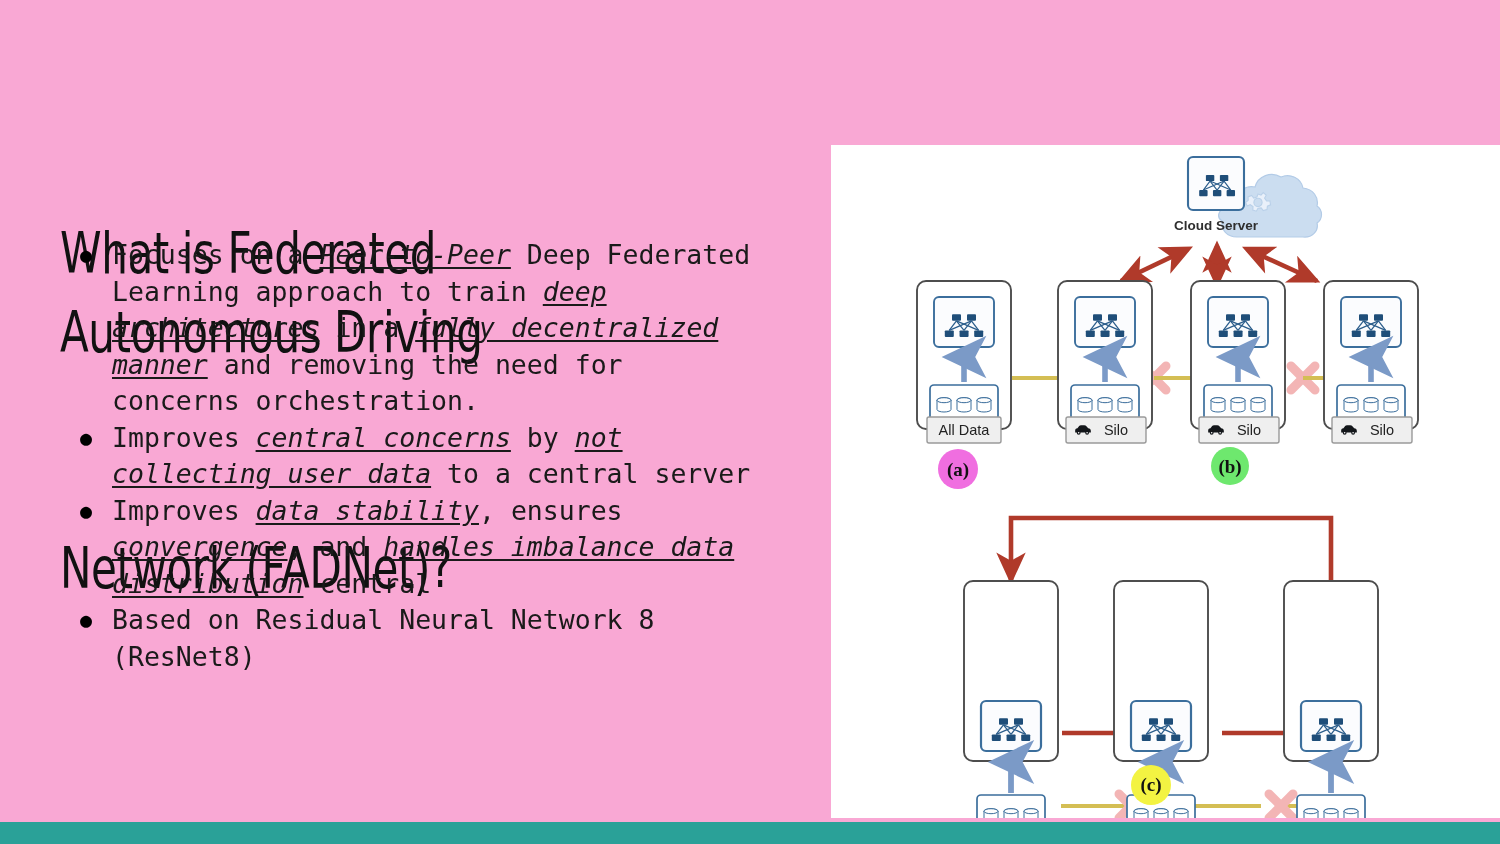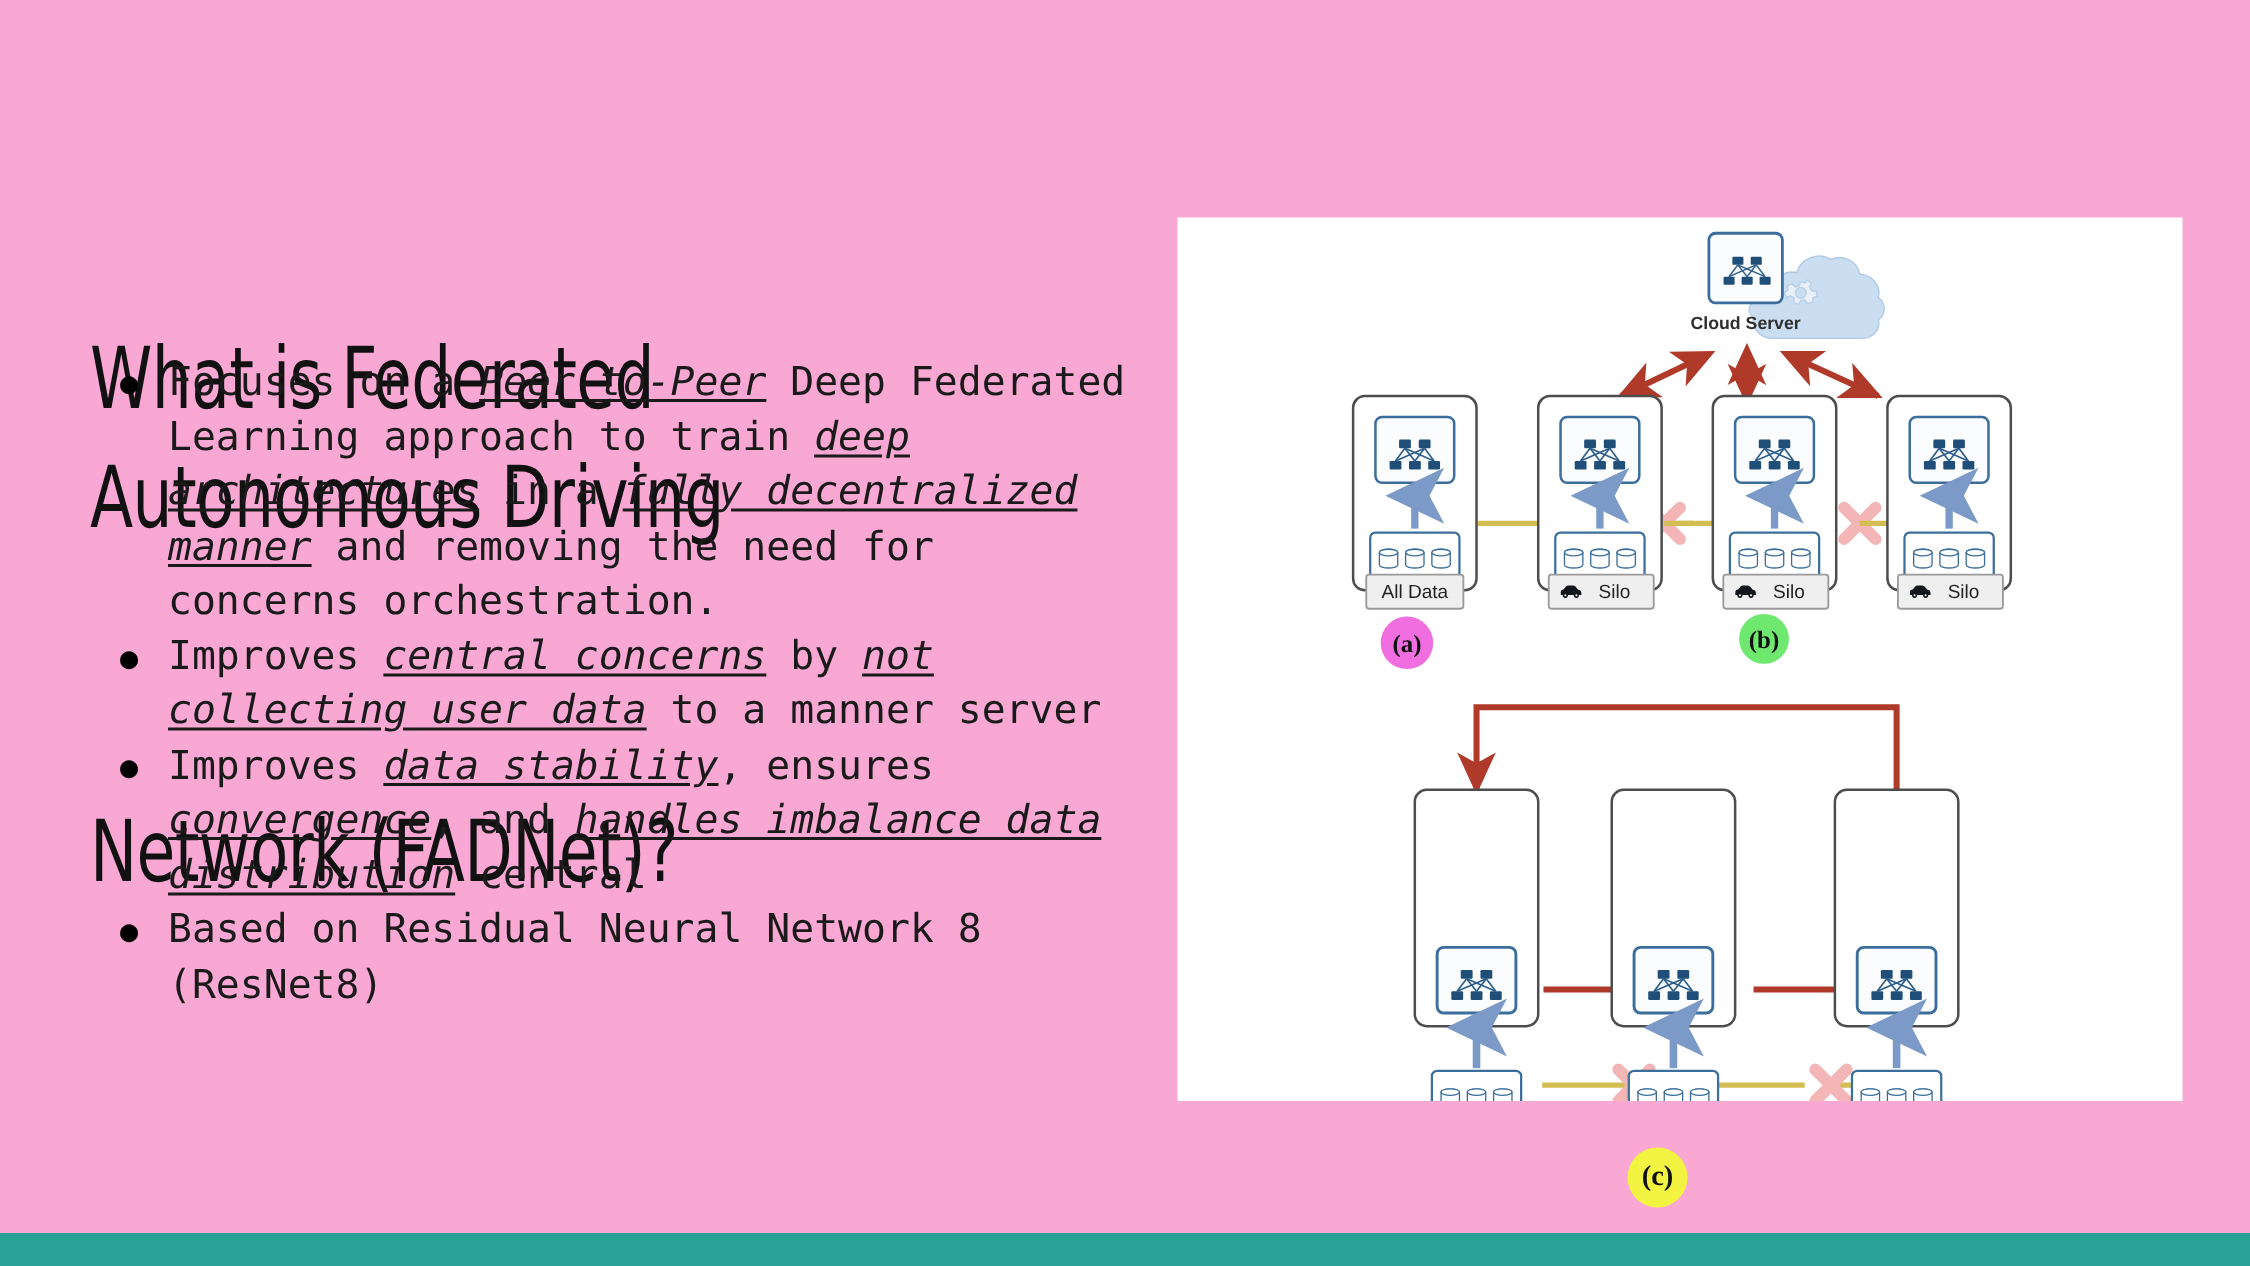--- a/index.html
+++ b/index.html
@@ -54,21 +54,21 @@
   }
   .bullet-text{flex:1 1 auto;}
   .em{
     font-weight:normal;font-style:italic;
     text-decoration:underline;
     text-underline-offset:3px;
   }
 
   
   .figure-panel{
-    position:absolute;left:785px;top:145px;width:670px;height:589px;
+    position:absolute;left:831px;top:145px;width:670px;height:673px;
     background:#FFFFFF;
   }
   .fig{position:absolute;inset:0;}
   .fig svg{display:block;width:100%;height:100%;}
 
   
 </style>
 </head>
 <body style="background: rgb(253, 249, 238);">
 
@@ -79,21 +79,21 @@
     <div>Network (FADNet)?</div>
   </div>
 
   <div class="bullets" id="bullet-list">
       <div class="bullet">
         <div class="bullet-dot">●</div>
         <div class="bullet-text"><span>Focuses on a </span><span class="em">Peer-to-Peer</span><span> Deep Federated Learning approach to train </span><span class="em">deep architectures</span><span> in a </span><span class="em">fully decentralized manner</span><span> and removing the need for concerns orchestration.</span></div>
       </div>
       <div class="bullet">
         <div class="bullet-dot">●</div>
-        <div class="bullet-text"><span>Improves </span><span class="em">central concerns</span><span> by </span><span class="em">not collecting user data</span><span> to a manner server</span></div>
+        <div class="bullet-text"><span>Improves </span><span class="em">central concerns</span><span> by </span><span class="em">not collecting user data</span><span> to a central server</span></div>
       </div>
       <div class="bullet">
         <div class="bullet-dot">●</div>
         <div class="bullet-text"><span>Improves </span><span class="em">data stability</span><span>, ensures </span><span class="em">convergence</span><span>, and </span><span class="em">handles imbalance data distribution</span><span> central</span></div>
       </div>
       <div class="bullet">
         <div class="bullet-dot">●</div>
         <div class="bullet-text"><span>Based on Residual Neural Network 8 (ResNet8)</span></div>
       </div>
     </div>

